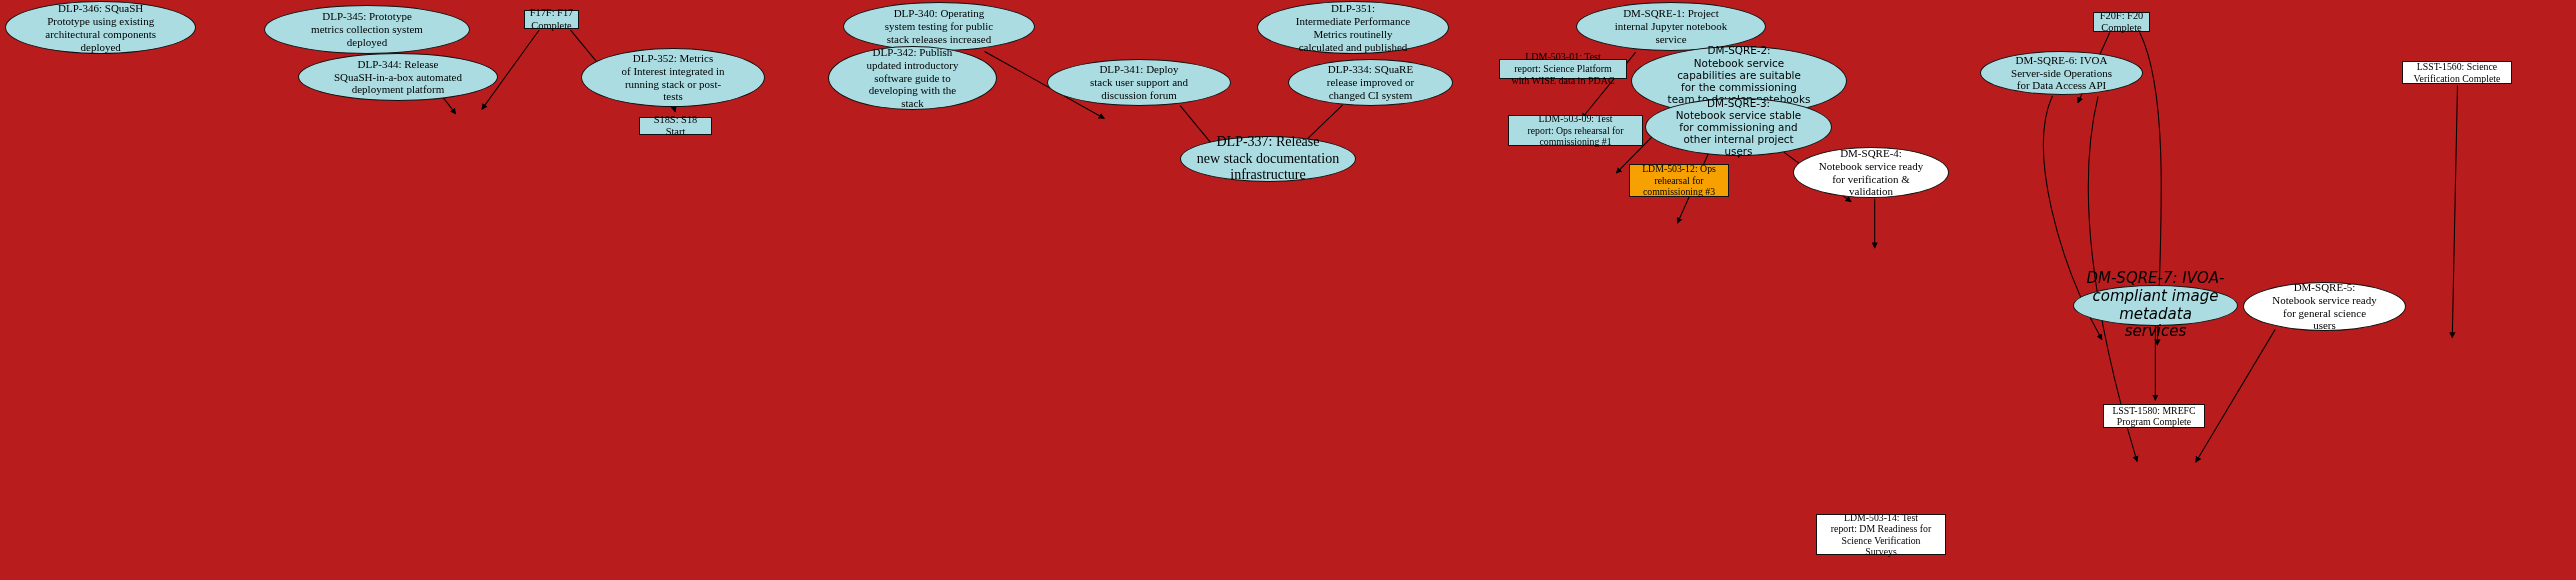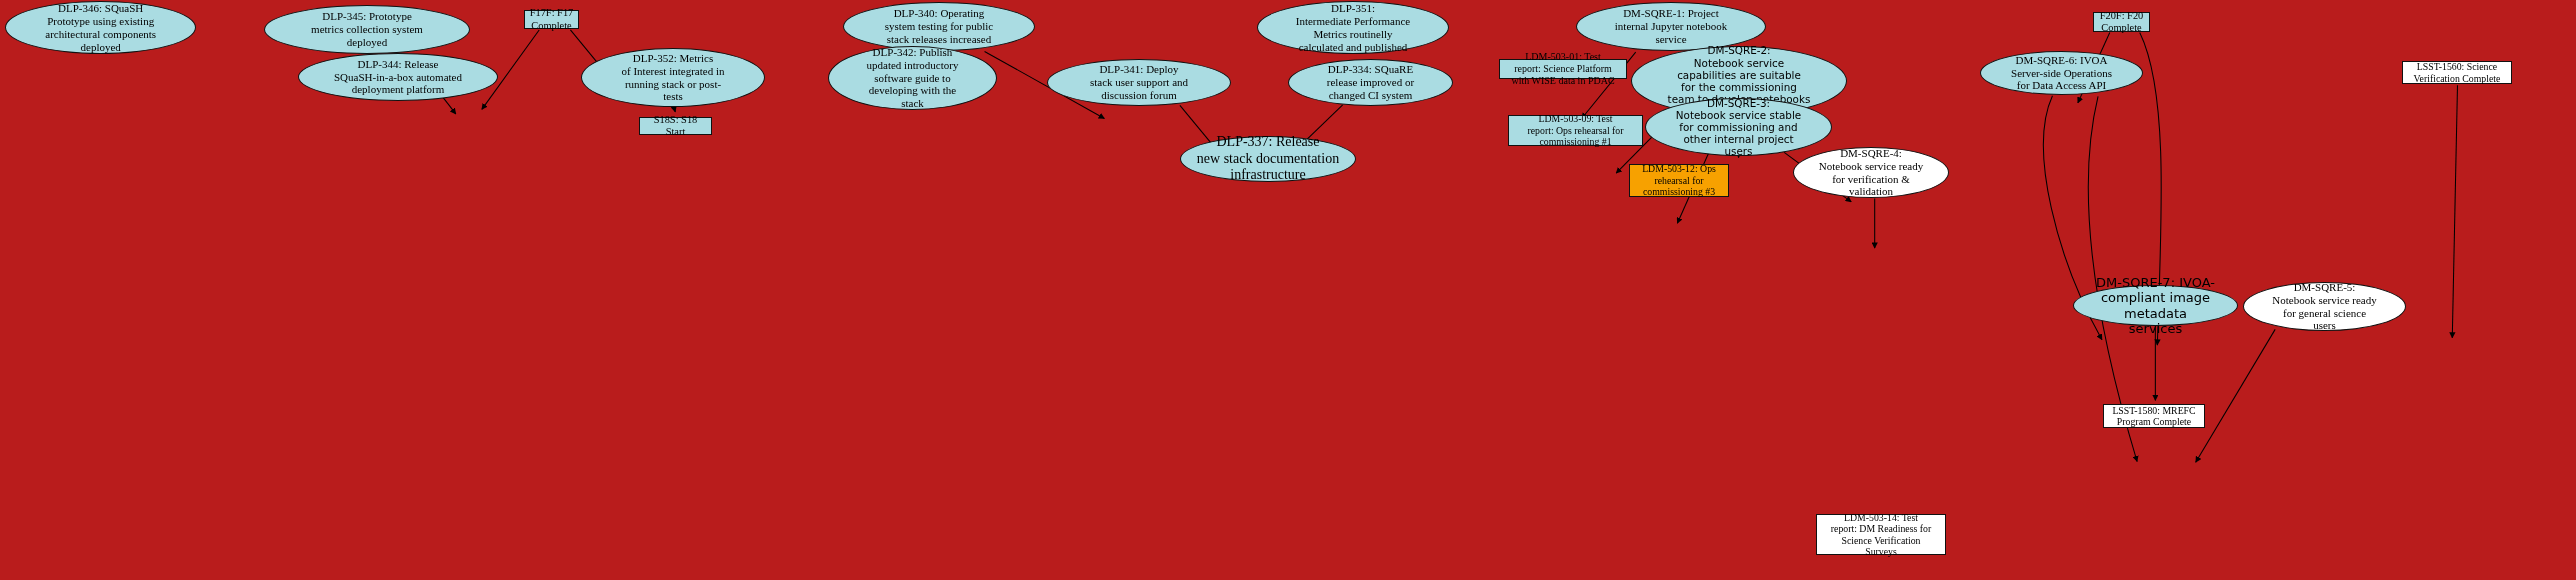--- a/index.html
+++ b/index.html
@@ -141,21 +141,21 @@
 new stack documentation
 infrastructure</span></div>
       <div class="node box fill-cyan serif" style="left: 1508px; top: 115px; width: 135px; height: 31px; font-size: 9.8px;"><span>LDM-503-09: Test
 report: Ops rehearsal for
 commissioning #1</span></div>
       <div class="node ellipse fill-cyan sans" style="left: 1645px; top: 98px; width: 187px; height: 58px; font-size: 10.4px;"><span>DM-SQRE-3:
 Notebook service stable
 for commissioning and
 other internal project
 users</span></div>
-      <div class="node ellipse fill-cyan sans" style="left: 2073px; top: 285px; width: 165px; height: 41px; font-size: 13px;"><span>DM-SQRE-7: IVOA-
+      <div class="node ellipse fill-cyan sans" style="left: 2073px; top: 285px; width: 165px; height: 41px; font-size: 15px; font-style: italic;"><span>DM-SQRE-7: IVOA-
 compliant image metadata
 services</span></div>
       <div class="node ellipse fill-white serif" style="left: 2243px; top: 282px; width: 163px; height: 49px; font-size: 11px;"><span>DM-SQRE-5:
 Notebook service ready
 for general science
 users</span></div>
       <div class="node box fill-cyan serif" style="left: 639px; top: 117px; width: 73px; height: 17.6px; font-size: 10.4px;"><span>S18S: S18 Start</span></div>
       <div class="node box fill-orange serif" style="left: 1629px; top: 164px; width: 100px; height: 33px; font-size: 9.8px;"><span>LDM-503-12: Ops
 rehearsal for
 commissioning #3</span></div>

